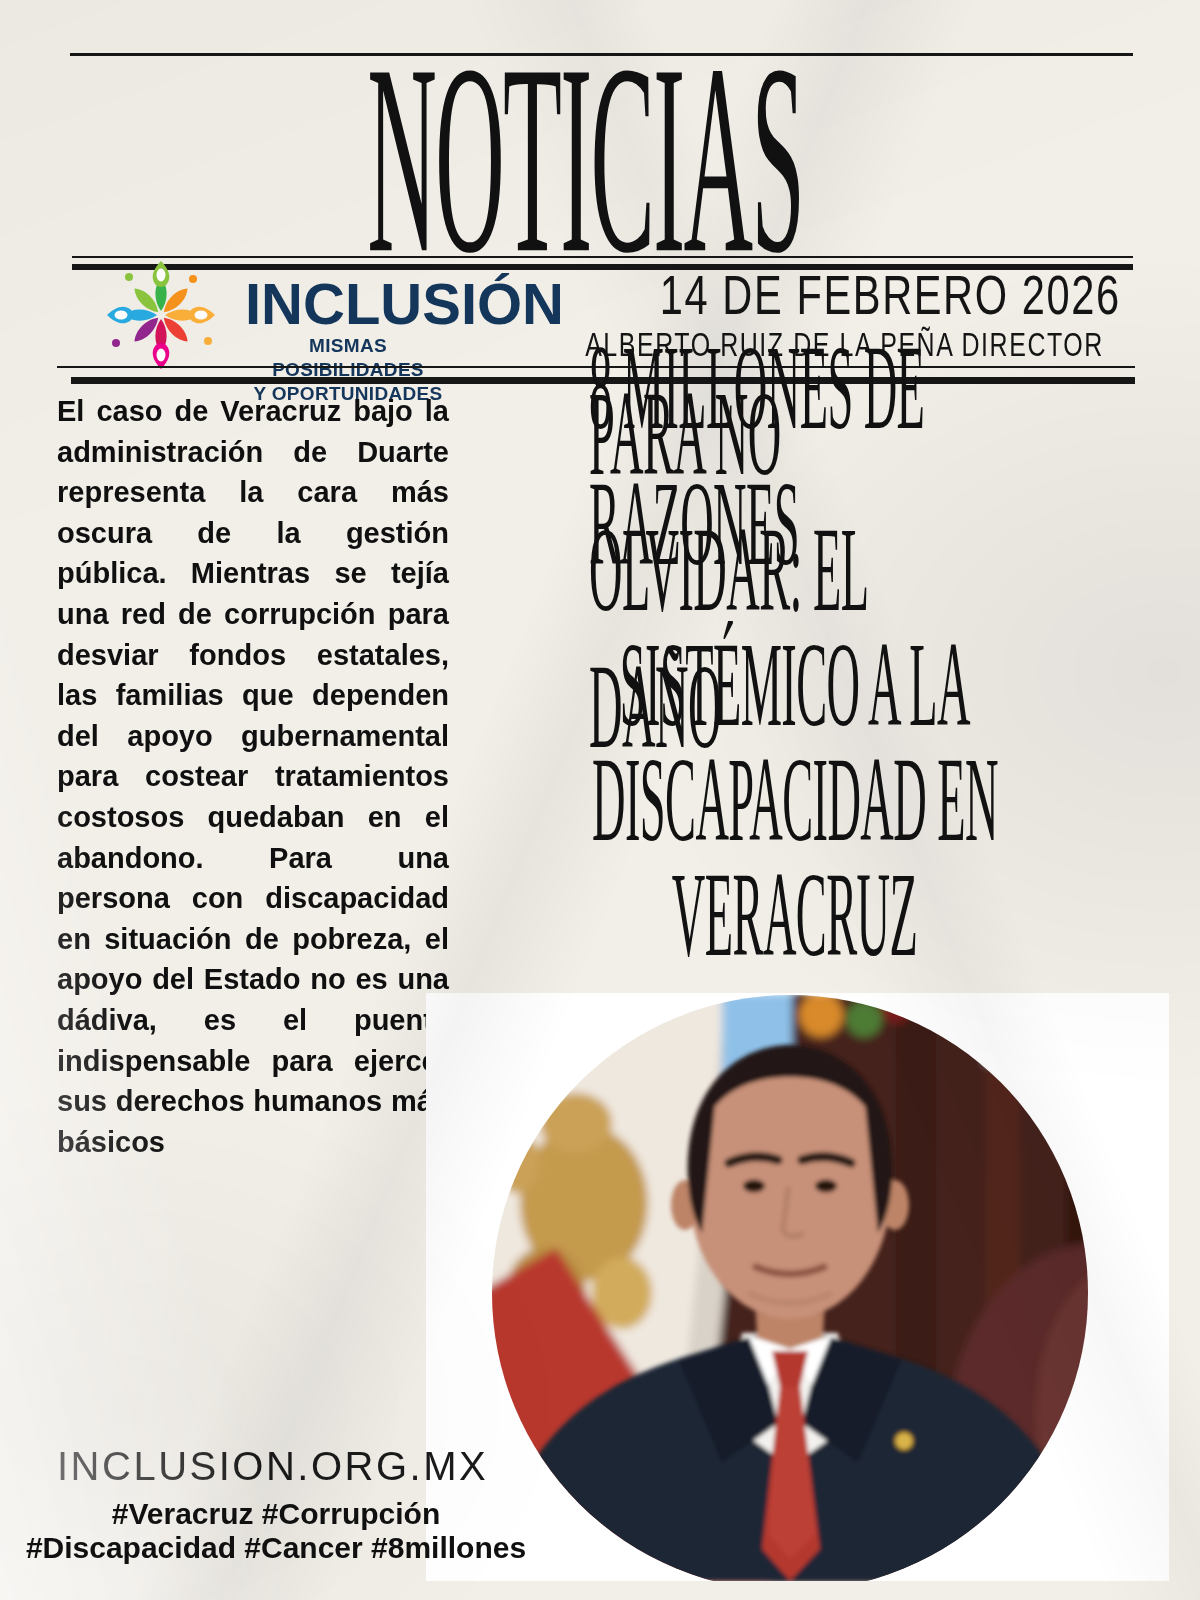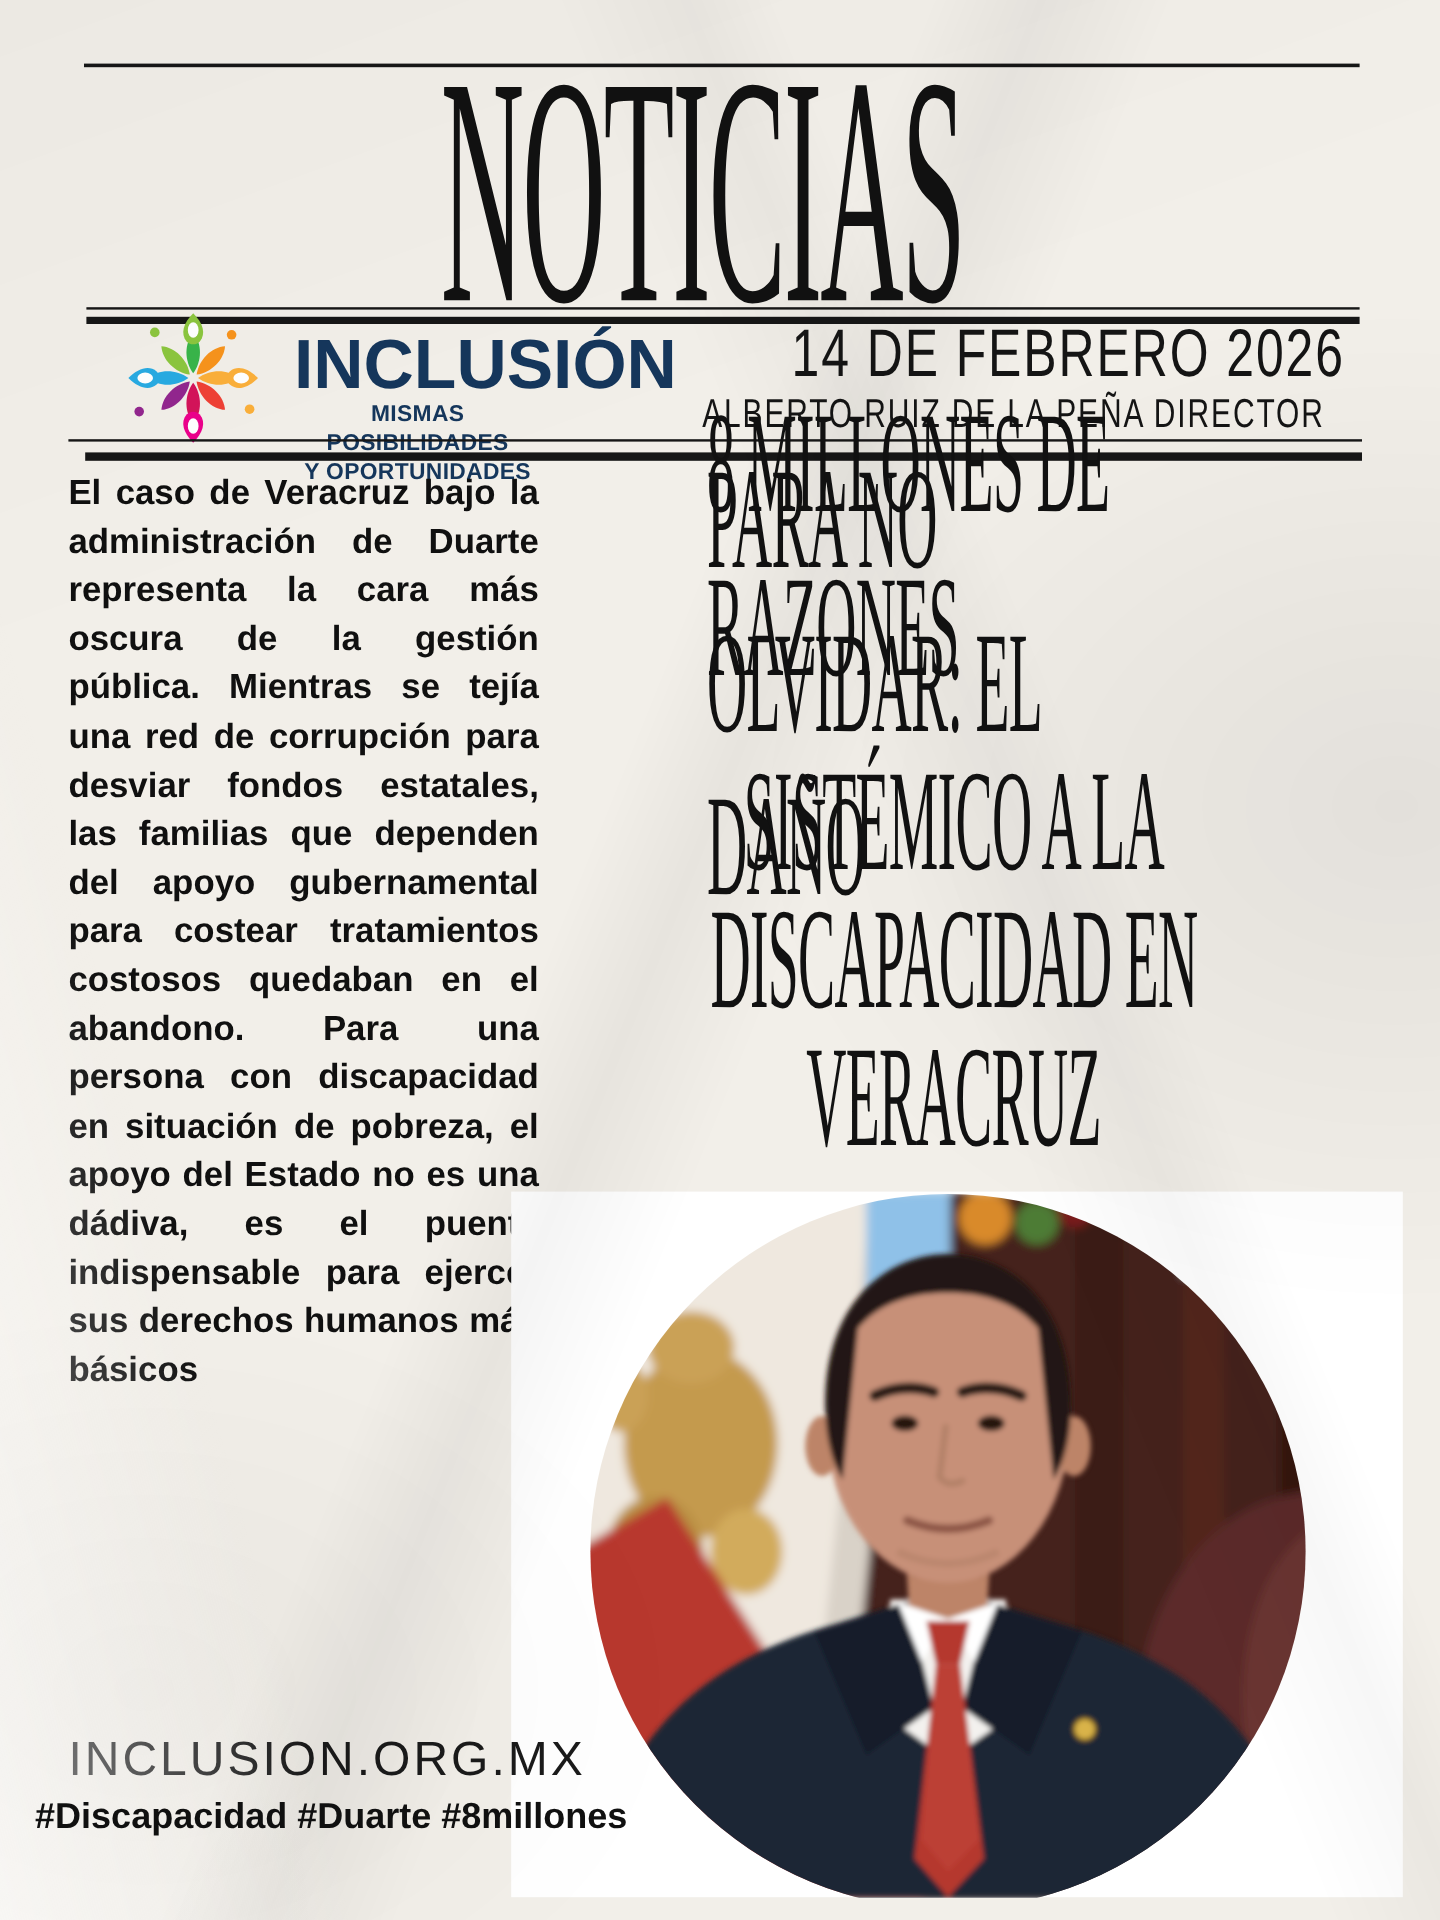--- a/index.html
+++ b/index.html
@@ -242,16 +242,17 @@
 
           <circle cx="478" cy="448" r="9" fill="#d9b34a" stroke="#8a6b1f" stroke-width="2"></circle>
         </g>
       </g>
     </svg>
   </div>
 
   <div class="website">INCLUSION.ORG.MX</div>
 
   <div class="hashtags">
-    <div>#Discapacidad #Duarte #8millones</div>
+    <div>#Veracruz #Corrupción</div>
+    <div>#Discapacidad #Cancer #8millones</div>
   </div>
 
 </div>
 
 </body></html>

